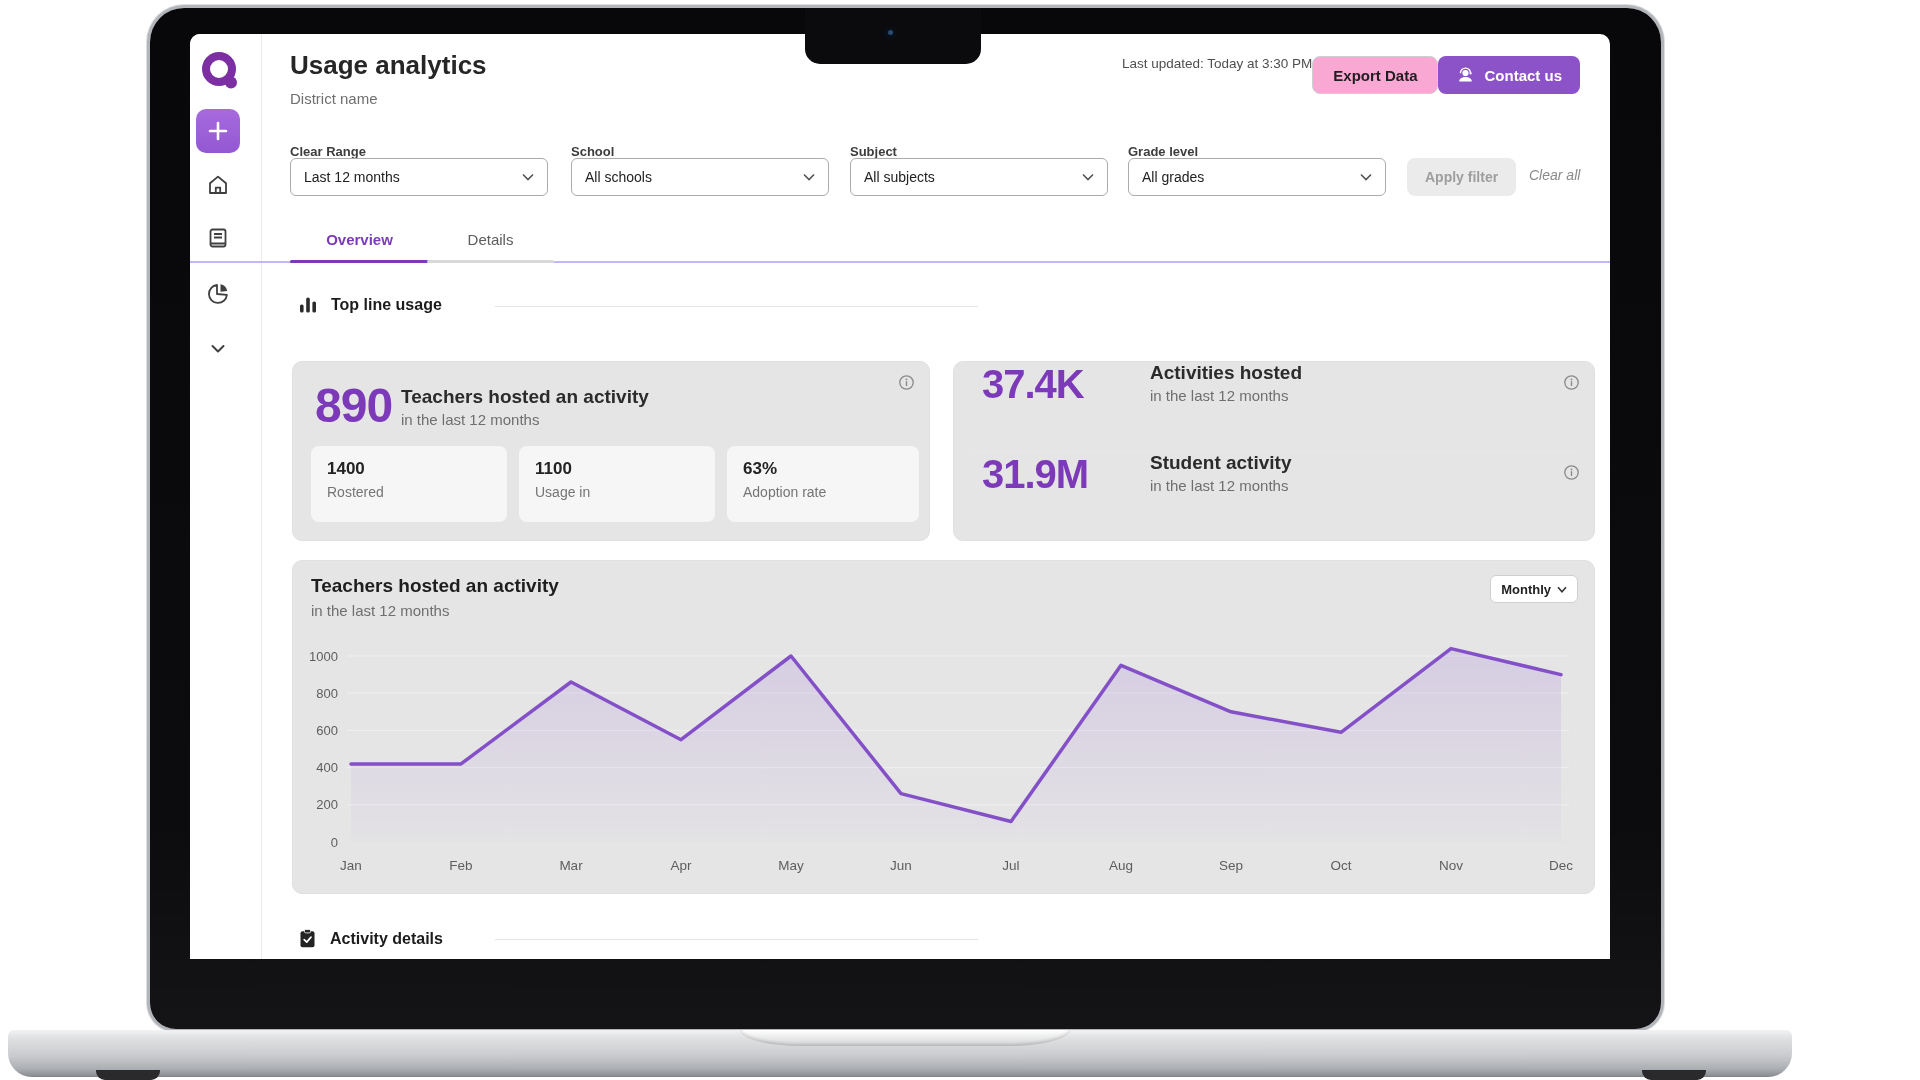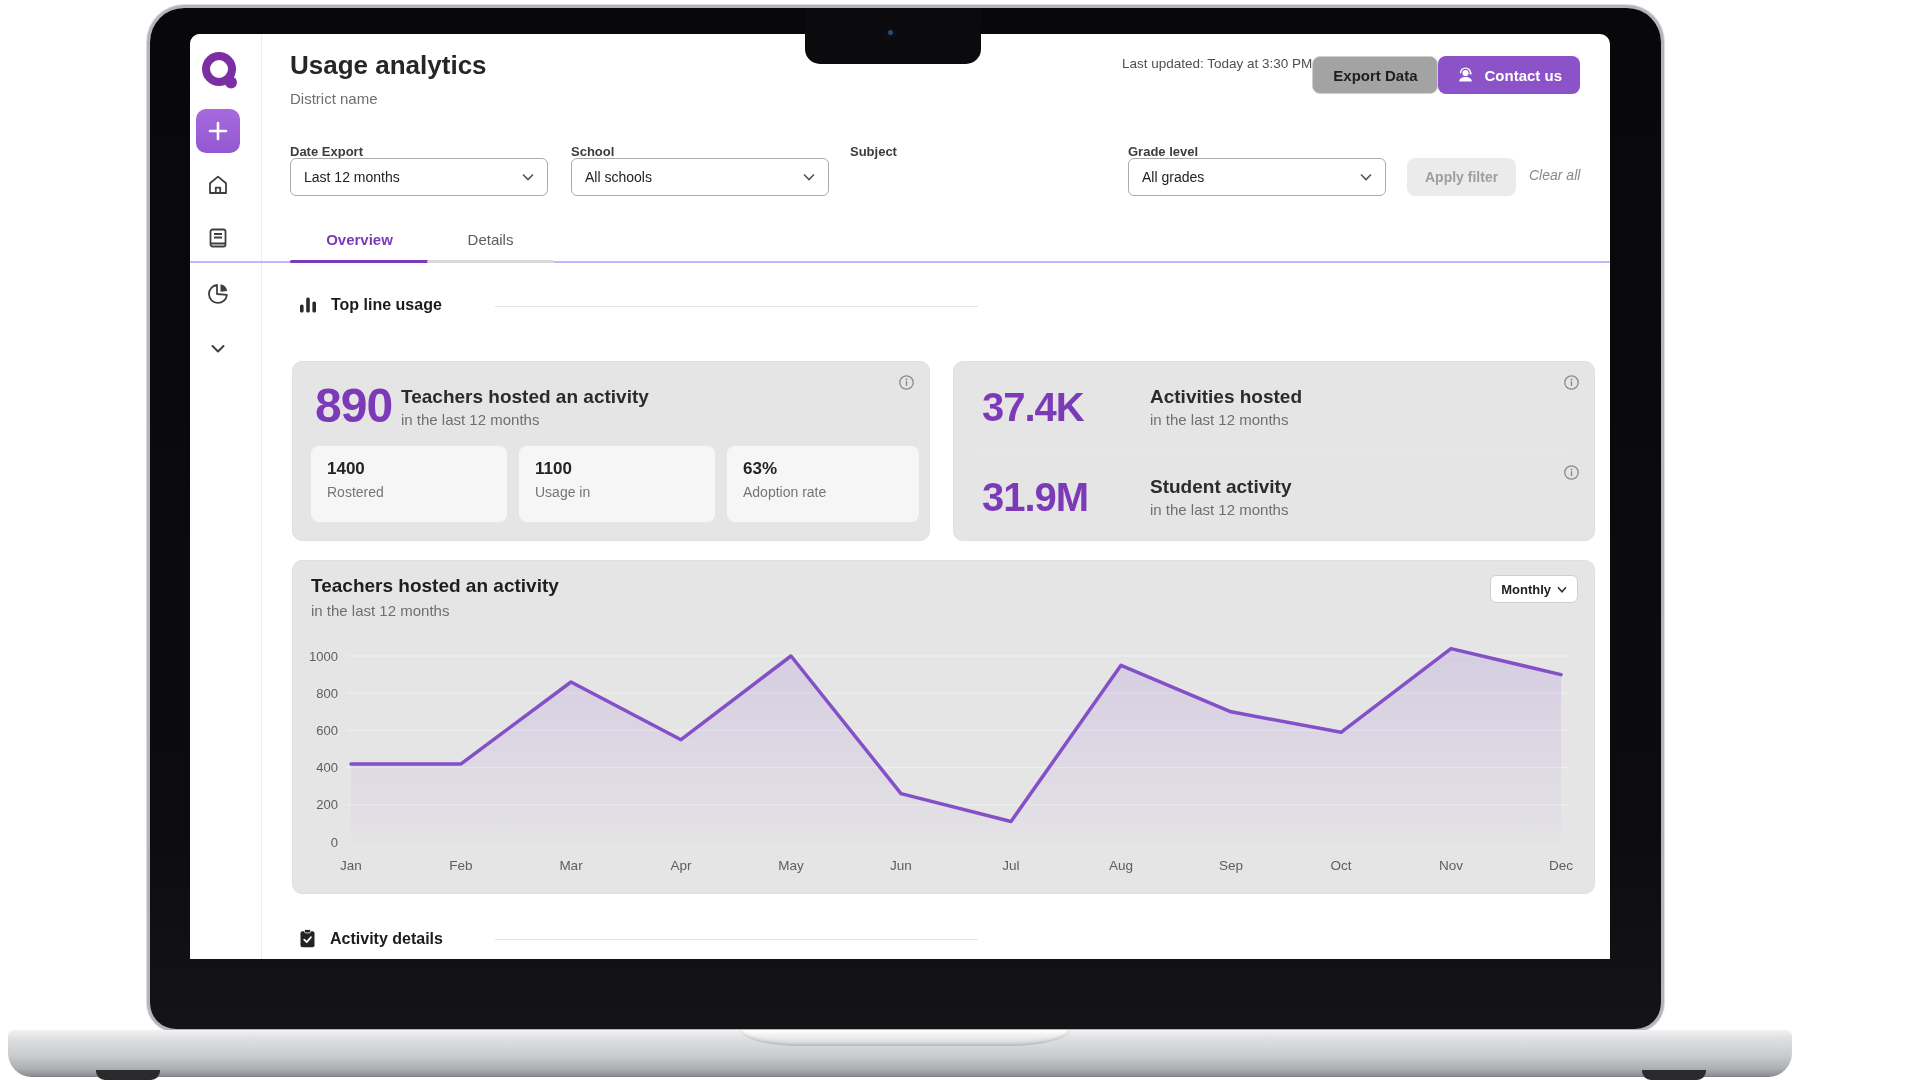--- a/index.html
+++ b/index.html
@@ -42,21 +42,21 @@
   .nav-ic{position:absolute;left:16px;width:24px;height:24px;cursor:pointer;color:#3f3f3f;}
 
   
   .h1{position:absolute;left:100px;top:16px;font-size:26px;font-weight:bold;color:var(--text-dark);}
   .h-sub{position:absolute;left:100px;top:56px;font-size:15px;color:var(--text-gray);}
   .head-right{position:absolute;right:30px;top:22px;display:flex;align-items:flex-start;}
   .last-upd{font-size:13.5px;color:#4f4f4f;white-space:nowrap;}
   .btn{height:38px;border-radius:8px;font-size:15px;font-weight:bold;cursor:pointer;
     display:inline-flex;align-items:center;justify-content:center;
     font-family:"Liberation Sans","DejaVu Sans",sans-serif;}
-  .btn.export{background:#a3a3a3;border:1px solid #cfcfcf;color:#1f1f1f;padding:12px 20px;}
+  .btn.export{background:#f9a8d4;border:1px solid #cfcfcf;color:#1f1f1f;padding:12px 20px;}
   .btn.contact{background:var(--accent-purple);border:none;color:#fff;padding:0 18px;gap:9px;}
 
   
   .f-label{position:absolute;top:110px;font-size:13px;font-weight:bold;color:#3d3d3d;}
   .select{position:absolute;top:124px;height:38px;width:258px;border:1px solid #ababab;border-radius:6px;
     background:#fff;display:flex;align-items:center;justify-content:space-between;
     padding:0 13px;font-size:14px;color:#222;cursor:pointer;}
   .btn.apply{position:absolute;left:1217px;top:124px;height:38px;background:#ebebeb;border:none;
     color:#9e9e9e;font-size:14px;padding:0 18px;cursor:default;}
   .clear{position:absolute;left:1339px;top:133px;font-size:14px;color:#8a8a8a;cursor:pointer;background:none;border:none;
@@ -78,21 +78,21 @@
 
   
   .card{position:absolute;background:#e5e5e5;border:1px solid #e0e0e0;border-radius:10px;margin-top:8px;}
   .info-ic{position:absolute;right:14px;top:12px;width:17px;height:17px;cursor:pointer;}
   .big-num{font-weight:bold;color:var(--deep-purple);letter-spacing:-1px;}
   .stat-title{font-size:19px;font-weight:bold;color:#2b2b2b;}
   .stat-sub{font-size:15px;color:var(--text-gray);margin-top:3px;}
   .mini{position:absolute;top:84px;height:76px;background:#f6f6f7;border-radius:8px;padding:13px 16px;}
   .mini .v{font-size:17px;font-weight:bold;color:#232323;}
   .mini .l{font-size:14px;color:#757575;margin-top:5px;}
-  .metric-row{position:absolute;left:0;right:0;height:90px;display:flex;align-items:center;padding:0 24px 0 28px;}
+  .metric-row{position:absolute;left:0;right:0;height:90px;display:flex;padding:0 24px 0 28px;}
   .metric-row .num{font-size:40px;margin-right:20px;min-width:148px;}
   .divider-h{position:absolute;left:20px;right:20px;top:90px;height:1px;background:#e8e8e8;}
 
   
   .chart-title{position:absolute;left:18px;top:14px;font-size:19px;font-weight:bold;color:#1e1e1e;}
   .chart-sub{position:absolute;left:18px;top:41px;font-size:15px;color:var(--text-gray);}
   .range-btn{position:absolute;right:16px;top:14px;height:28px;padding:8px 10px;border:1px solid #cfcfcf;
     border-radius:6px;background:#fff;font-size:13px;font-weight:bold;color:#222;cursor:pointer;
     display:inline-flex;align-items:center;gap:6px;font-family:"Liberation Sans","DejaVu Sans",sans-serif;}
   .chart-wrap{position:absolute;left:8px;top:76px;width:1287px;height:250px;}
@@ -147,35 +147,41 @@
         <svg width="19" height="19" viewBox="0 0 19 19" fill="#fff">
           <circle cx="9.5" cy="7" r="3.1"></circle>
           <path d="M3.2 15.6c0-3 2.9-4.6 6.3-4.6s6.3 1.6 6.3 4.6z"></path>
           <path d="M4.4 7.2a5.1 5.1 0 0 1 10.2 0" fill="none" stroke="#fff" stroke-width="1.4"></path>
           <circle cx="14.6" cy="7.4" r="1.1"></circle>
         </svg>
         <span>Contact us</span>
       </button>
     </div>
 
-    <div class="f-label" style="left:100px">Date Export</div>
+    <div class="f-label" style="left:100px">Clear Range</div>
     <div class="select" style="left:100px">
       <span>Last 12 months</span>
       <svg width="12" height="8" viewBox="0 0 12 8" fill="none" stroke="#555" stroke-width="1.6">
           <path d="M1 1.5 6 6.5 11 1.5"></path>
         </svg>
     </div>
     <div class="f-label" style="left:381px">School</div>
     <div class="select" style="left:381px">
       <span>All schools</span>
       <svg width="12" height="8" viewBox="0 0 12 8" fill="none" stroke="#555" stroke-width="1.6">
           <path d="M1 1.5 6 6.5 11 1.5"></path>
         </svg>
     </div>
     <div class="f-label" style="left:660px">Subject</div>
+    <div class="select" style="left:660px">
+      <span>All subjects</span>
+      <svg width="12" height="8" viewBox="0 0 12 8" fill="none" stroke="#555" stroke-width="1.6">
+          <path d="M1 1.5 6 6.5 11 1.5"></path>
+        </svg>
+    </div>
     <div class="f-label" style="left:938px">Grade level</div>
     <div class="select" style="left:938px">
       <span>All grades</span>
       <svg width="12" height="8" viewBox="0 0 12 8" fill="none" stroke="#555" stroke-width="1.6">
           <path d="M1 1.5 6 6.5 11 1.5"></path>
         </svg>
     </div>
     <button class="btn apply">
       <span>Apply filter</span>
     </button>

